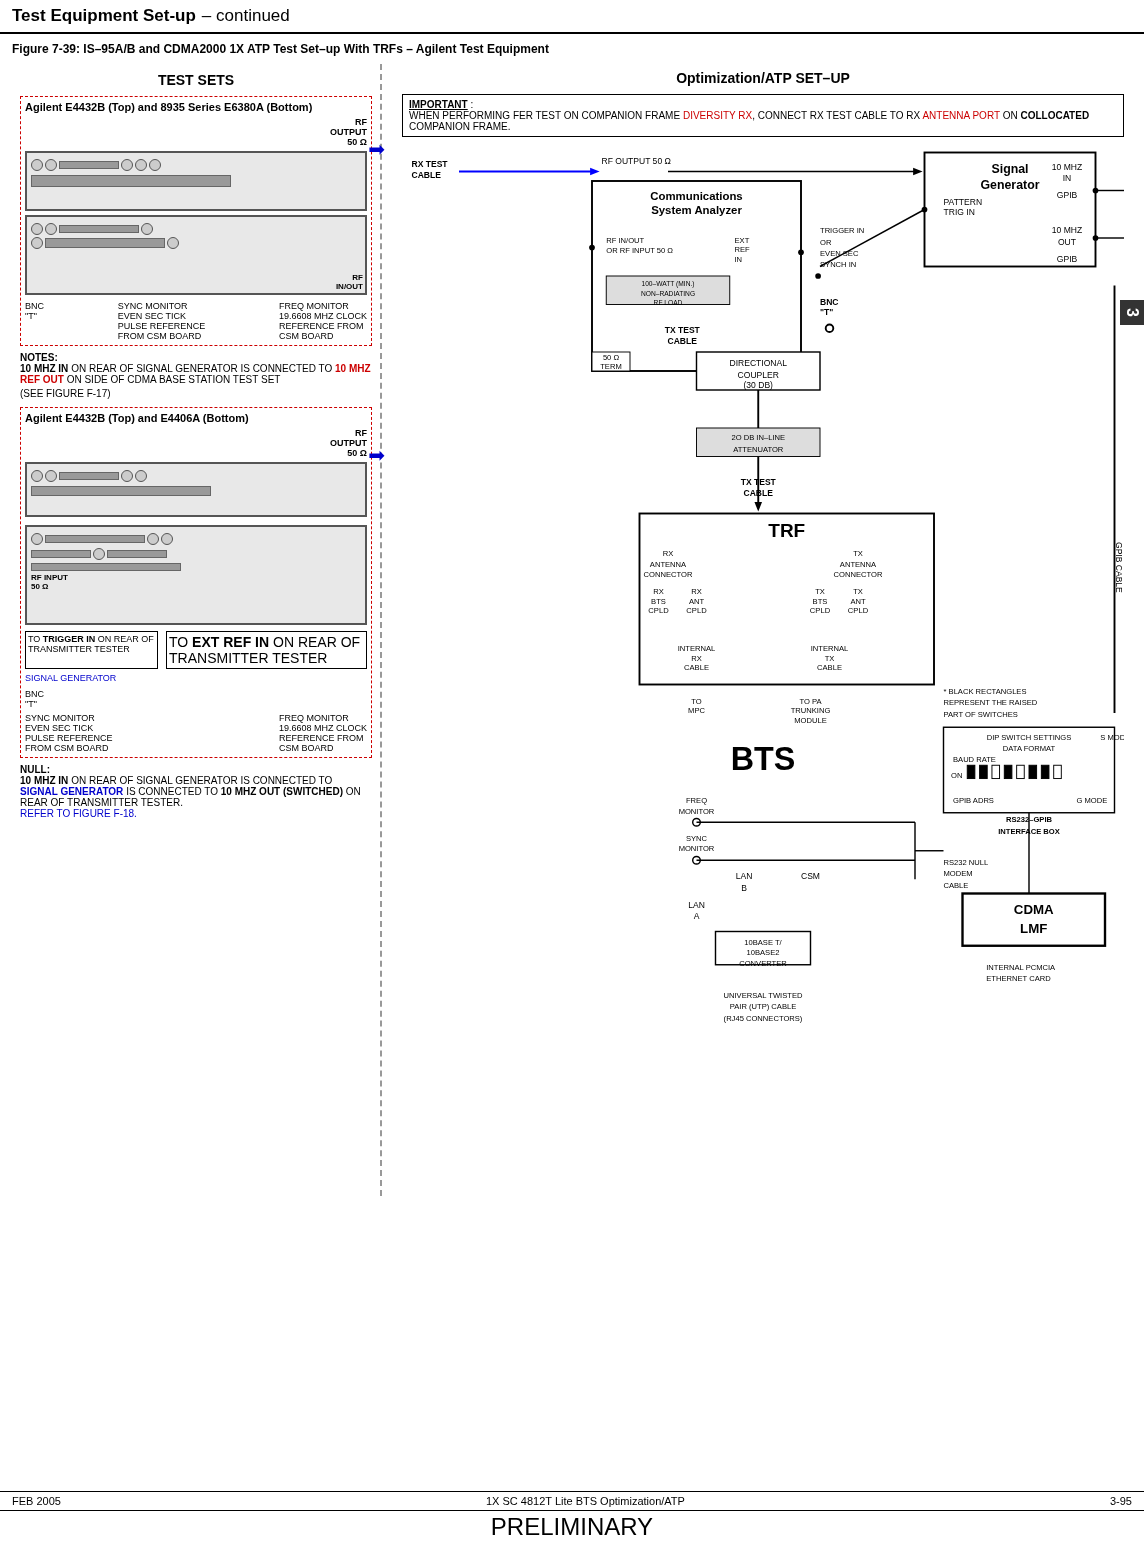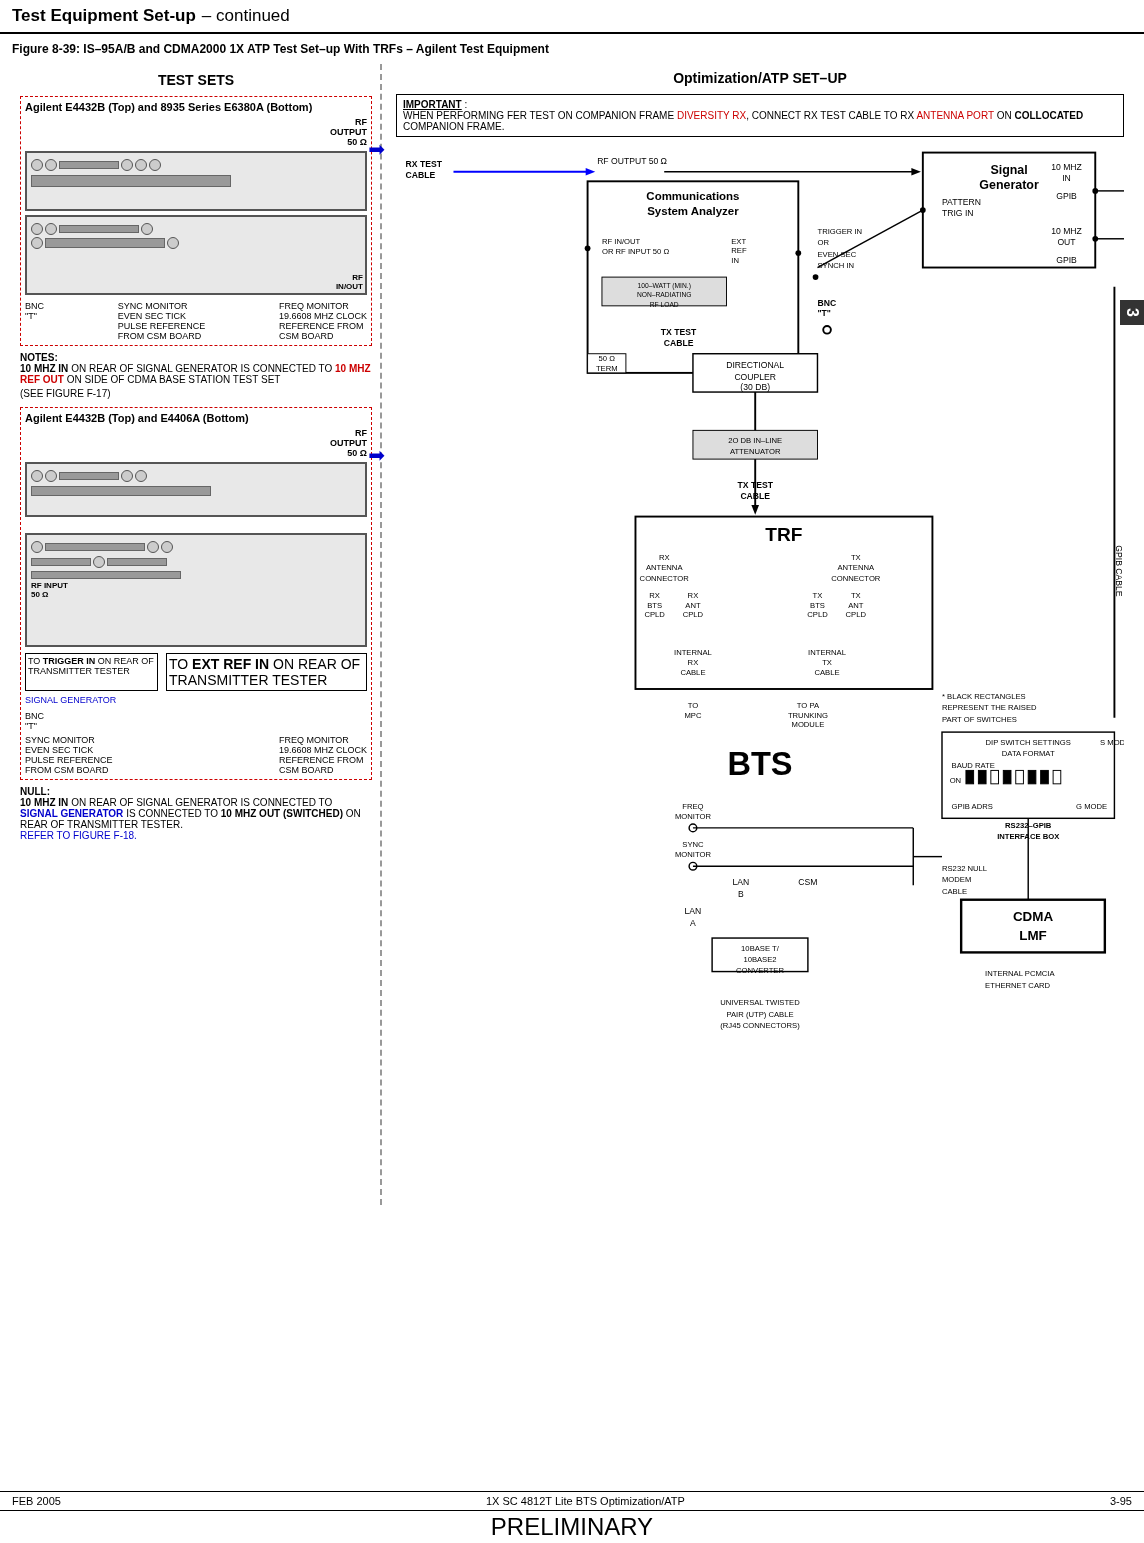--- a/index.html
+++ b/index.html
@@ -108,21 +108,21 @@
     svg text { font-family: Arial, Helvetica, sans-serif; }
 
     .main-wrapper {
       display: flex;
       flex-direction: column;
       min-height: 1543px;
     }
 
     .content-wrapper {
       display: flex;
-      gap: 6px;
+      gap: 12px;
       position: relative;
       flex: 1;
     }
 
     .left-panel {
       width: 370px;
       min-width: 370px;
       padding: 8px;
       border-right: 2px dashed #999;
     }
@@ -187,21 +187,21 @@
 <div class="main-wrapper">
 
   <div class="page-header">
     <span class="page-header-title">Test Equipment Set-up</span>
     <span class="page-header-subtitle">– continued</span>
   </div>
 
   <div class="main-content" style="flex:1; position:relative;">
 
     <div class="figure-title">
-      <span>Figure 8-39:</span>
+      <span>Figure 7-39:</span>
       <span>IS–95A/B and CDMA2000 1X ATP Test Set–up With TRFs – Agilent Test Equipment</span>
     </div>
 
     <div class="content-wrapper">
 
       <div class="left-panel">
         <div class="col-header">TEST SETS</div>
 
         <div class="dashed-border">
           <div class="device-title">Agilent  E4432B (Top) and 8935 Series E6380A (Bottom)</div>
@@ -277,21 +277,21 @@
                 <div class="eq-knob"></div>
                 <div class="eq-knob"></div>
               </div>
               <div class="eq-row" style="margin-top:4px;">
                 <div class="eq-rect" style="width:180px; height:10px;"></div>
               </div>
             </div>
 
             <div style="position:absolute; right:-18px; top:15px; color:#0000cc; font-size:20px;">➡</div>
 
-            <div class="eq-outer" style="height:114px; margin-top:16px;">
+            <div class="eq-outer" style="height:100px; margin-top:8px;">
               <div class="eq-row">
                 <div class="eq-knob"></div>
                 <div class="eq-rect" style="width:100px;"></div>
                 <div class="eq-knob"></div>
                 <div class="eq-knob"></div>
               </div>
               <div class="eq-row" style="margin-top:3px;">
                 <div class="eq-rect" style="width:60px; height:8px;"></div>
                 <div class="eq-knob"></div>
                 <div class="eq-rect" style="width:60px; height:8px;"></div>

